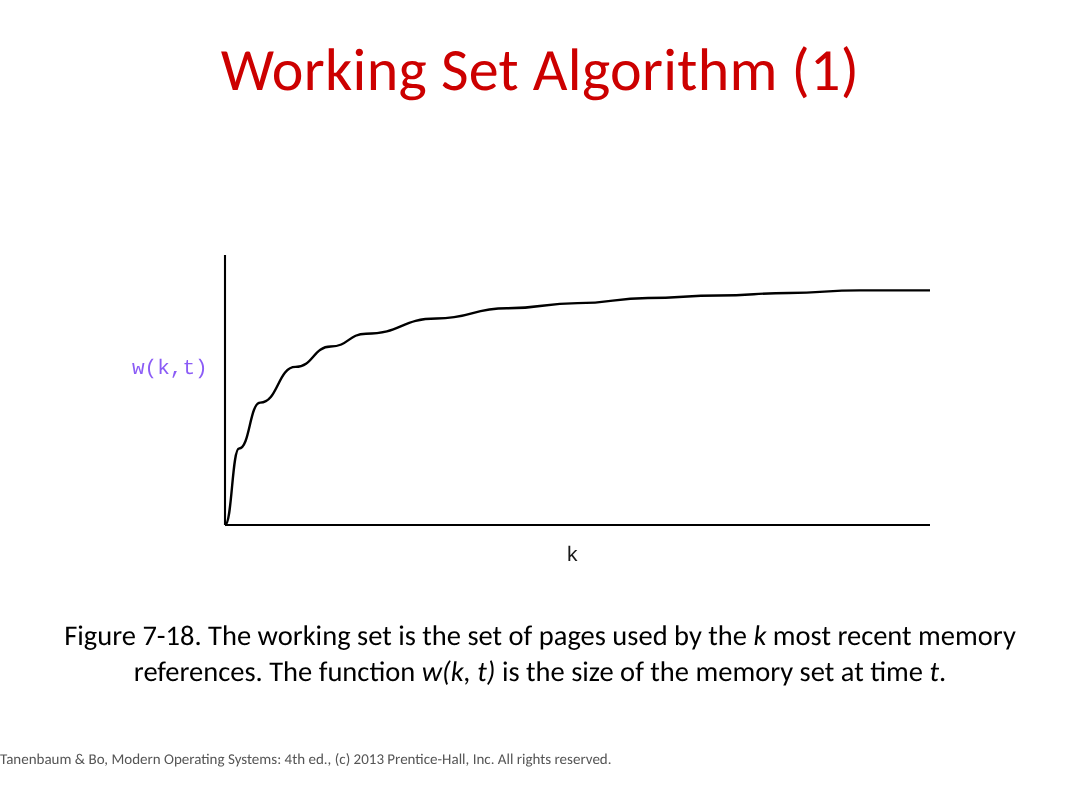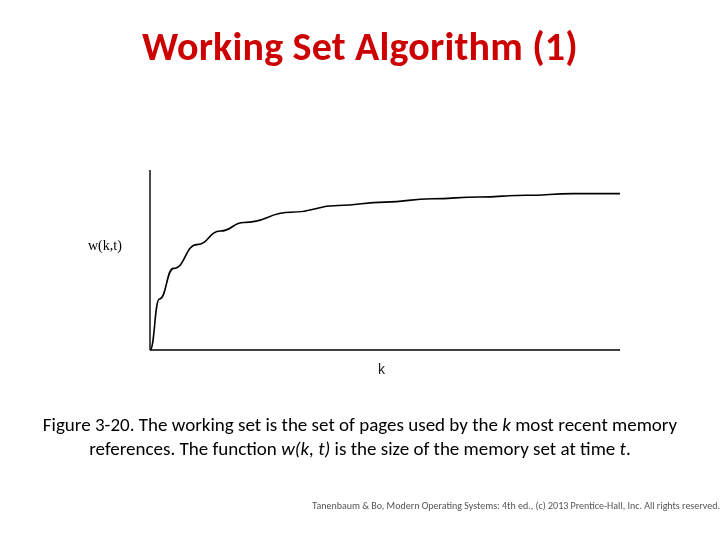--- a/index.html
+++ b/index.html
@@ -17,38 +17,38 @@
     height: 540px;
     box-sizing: border-box;
   }
   .title {
     position: absolute;
     top: 22px;
     left: 0;
     width: 720px;
     text-align: center;
     font-size: 40px;
-    font-weight: 700;
+    font-weight: 400;
     color: #cc0000;
     letter-spacing: 0.2px;
   }
   .chart-area {
     position: absolute;
     top: 160px;
     left: 90px;
     width: 540px;
     height: 210px;
   }
   .ylabel {
     position: absolute;
     top: 238px;
     left: 88px;
     font-size: 14px;
-    font-family: Liberation Serif, serif;
-    color: #000000;
+    font-family: Liberation Mono, monospace;
+    color: #8b5cf6;
   }
   .xlabel {
     position: absolute;
     top: 361px;
     left: 378px;
     font-size: 14px;
     font-family: Arial, sans-serif;
     color: #1a1a1a;
   }
   .caption {
@@ -62,21 +62,21 @@
     color: #000;
   }
   .caption .ital {
     font-style: italic;
   }
   .footer {
     position: absolute;
     bottom: 28px;
     left: 0;
     width: 720px;
-    text-align: right;
+    text-align: left;
     font-size: 10px;
     color: #555;
   }
   svg { display: block; }
 </style>
 </head>
 <body>
 
 <div class="slide">
 
@@ -87,18 +87,18 @@
 
   <div class="chart-area">
     <svg id="chart-svg" width="540" height="210" viewBox="0 0 540 210">
       <line x1="60" y1="10" x2="60" y2="190" stroke="#000" stroke-width="1.4"></line>
       <line x1="60" y1="190" x2="530" y2="190" stroke="#000" stroke-width="1.4"></line>
       <path id="curve-path" fill="none" stroke="#000" stroke-width="1.6" d="M 60.0 190.0 C 64.7 190.0 64.7 139.0 69.4 139.0 C 76.5 139.0 76.5 108.4 83.5 108.4 C 95.3 108.4 95.3 84.6 107.0 84.6 C 118.8 84.6 118.8 71.0 130.5 71.0 C 142.3 71.0 142.3 62.5 154.0 62.5 C 177.5 62.5 177.5 52.3 201.0 52.3 C 224.5 52.3 224.5 45.5 248.0 45.5 C 271.5 45.5 271.5 42.1 295.0 42.1 C 318.5 42.1 318.5 38.7 342.0 38.7 C 365.5 38.7 365.5 37.0 389.0 37.0 C 412.5 37.0 412.5 35.3 436.0 35.3 C 459.5 35.3 459.5 33.6 483.0 33.6 C 506.5 33.6 506.5 33.6 530.0 33.6"></path>
     </svg>
   </div>
 
   <div class="caption">
-    <span>Figure 3-20. The working set is the set of pages used by the </span><span class="ital">k</span><span> most recent memory references. The function </span><span class="ital">w(k, t)</span><span> is the size of the memory set at time </span><span class="ital">t</span><span>.</span>
+    <span>Figure 7-18. The working set is the set of pages used by the </span><span class="ital">k</span><span> most recent memory references. The function </span><span class="ital">w(k, t)</span><span> is the size of the memory set at time </span><span class="ital">t</span><span>.</span>
   </div>
 
   <div class="footer">Tanenbaum &amp; Bo, Modern Operating Systems: 4th ed., (c) 2013 Prentice-Hall, Inc. All rights reserved.</div>
 
 </div>
 
 </body></html>

